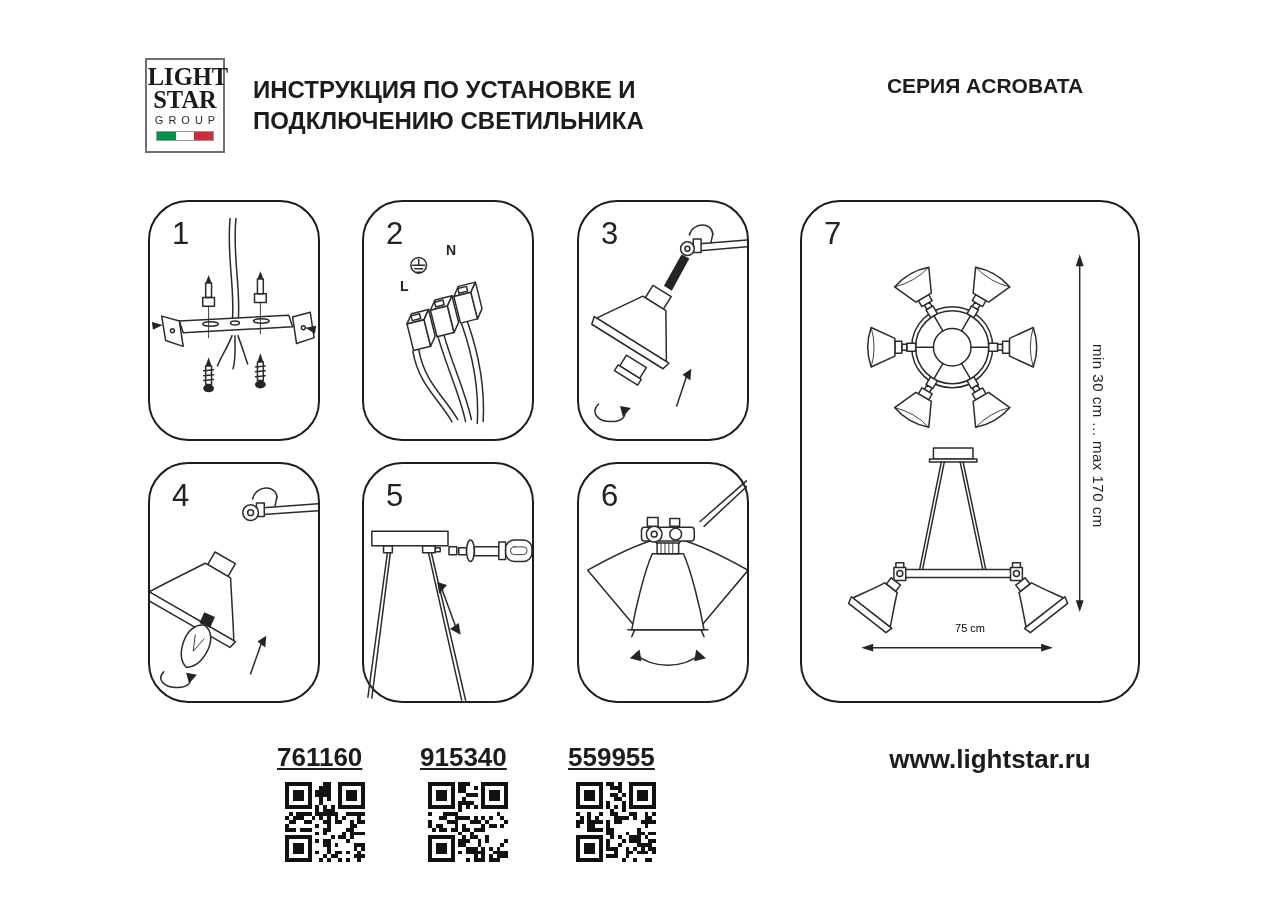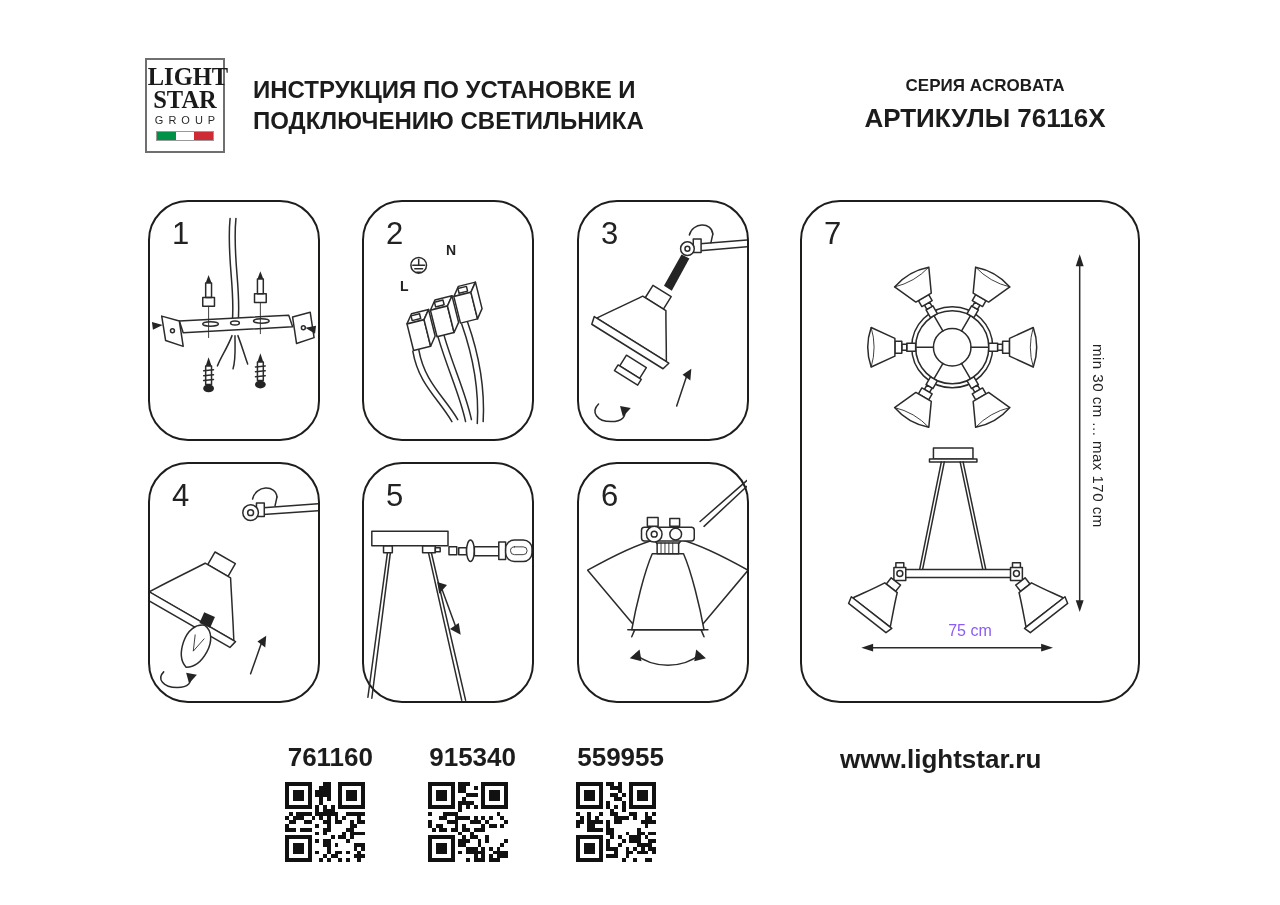--- a/index.html
+++ b/index.html
@@ -11,42 +11,42 @@
             box-sizing:border-box;text-align:center;background:#fff;}
   .logo-word{font-family:"Liberation Serif",serif;font-weight:bold;font-size:25px;
              line-height:23px;letter-spacing:0px;color:#1a1a1a;transform:scaleX(.98);}
   .logo-word.first{margin-top:5px;}
   .logo-group{font-size:11px;letter-spacing:5px;color:#2a2a2a;margin-top:3px;padding-left:5px;}
   .flag{margin:5px auto 0;width:56px;height:8px;border:1px solid #9a9a9a;display:flex;box-sizing:content-box;}
   .flag div{flex:1;height:100%;}
   .title{left:253px;top:74px;width:460px;font-weight:bold;font-size:24px;line-height:31px;
          color:#1c1c1c;letter-spacing:0px;}
   .series-block{left:840px;top:74px;width:290px;text-align:center;}
-  .series-line{font-weight:bold;font-size:17px;line-height:24px;color:#1c1c1c;}
+  .series-line{font-weight:bold;font-size:21px;line-height:24px;color:#1c1c1c;}
   .articles-line{font-weight:bold;font-size:26px;line-height:30px;margin-top:5px;color:#1c1c1c;}
   
   .panel{position:absolute;border:2px solid #1d1d1b;border-radius:40px;background:#fff;box-sizing:border-box;}
   .panel svg.art{position:absolute;left:0;top:0;width:100%;height:100%;}
   .pnum{position:absolute;left:22px;top:14px;font-size:31px;color:#222;}
   svg.art *{vector-effect:non-scaling-stroke;}
   svg.art path,svg.art line,svg.art rect,svg.art circle,svg.art ellipse,svg.art polygon
       {stroke:#2b2b2b;stroke-width:1.5;fill:none;stroke-linecap:round;stroke-linejoin:round;}
   svg.art .f{fill:#242424;stroke:none;}
   svg.art .wf{fill:#ffffff;}
   svg.art .thin{stroke-width:0.9;}
   .term-label{position:absolute;font-size:14px;font-weight:bold;color:#222;}
   .dim-v{position:absolute;left:288px;top:142px;writing-mode:vertical-rl;font-size:15px;
          letter-spacing:.5px;color:#222;white-space:nowrap;}
-  .dim-h{position:absolute;left:0;width:100%;top:420px;text-align:center;font-size:16px;color:#8b5cf6;}
+  .dim-h{position:absolute;left:0;width:100%;top:420px;text-align:center;font-size:11px;color:#000000;}
   
-  .article-group{position:absolute;width:96px;text-align:right;}
+  .article-group{position:absolute;width:96px;text-align:left;text-decoration:underline;}
   .article-code{font-weight:bold;font-size:26px;color:#1c1c1c;}
   .qr{display:block;margin:9px auto 0;width:80px;height:80px;shape-rendering:crispEdges;}
   .qr rect{fill:#111;}
-  .website{position:absolute;left:840px;top:744px;width:300px;
+  .website{position:absolute;left:840px;top:744px;width:300px;text-align:center;
            font-weight:bold;font-size:26px;color:#1c1c1c;}
 </style>
 </head>
 <body>
 
 <div id="page">
 
   <div class="abs title">
     <div>ИНСТРУКЦИЯ ПО УСТАНОВКЕ И</div>
     <div>ПОДКЛЮЧЕНИЮ СВЕТИЛЬНИКА</div>
@@ -58,21 +58,20 @@
     <div class="logo-group">GROUP</div>
     <div class="flag">
       <div style="background:#009246"></div>
         <div style="background:#ffffff"></div>
         <div style="background:#ce2b37"></div>
     </div>
   </div>
 
   <div class="abs series-block">
     <div class="series-line">СЕРИЯ ACROBATA</div>
-    <div class="articles-line">АРТИКУЛЫ 76116X</div>
   </div>
 
   <div class="panel" style="left:148px;top:200px;width:172px;height:241px;">
     <svg class="art" viewBox="0 0 172 241">
       <path d="M82,16 C78,55 88,92 84,124"></path>
         <path d="M88,16 C84,55 94,92 90,124"></path>
       <path d="M84,136 C79,149 73,157 69,167"></path>
         <path d="M87,136 C87,151 88,160 85,170"></path>
         <path d="M90,136 C95,149 97,157 100,165"></path>
       <polygon class="wf" points="30,121 142,115 146,127 34,133"></polygon>

